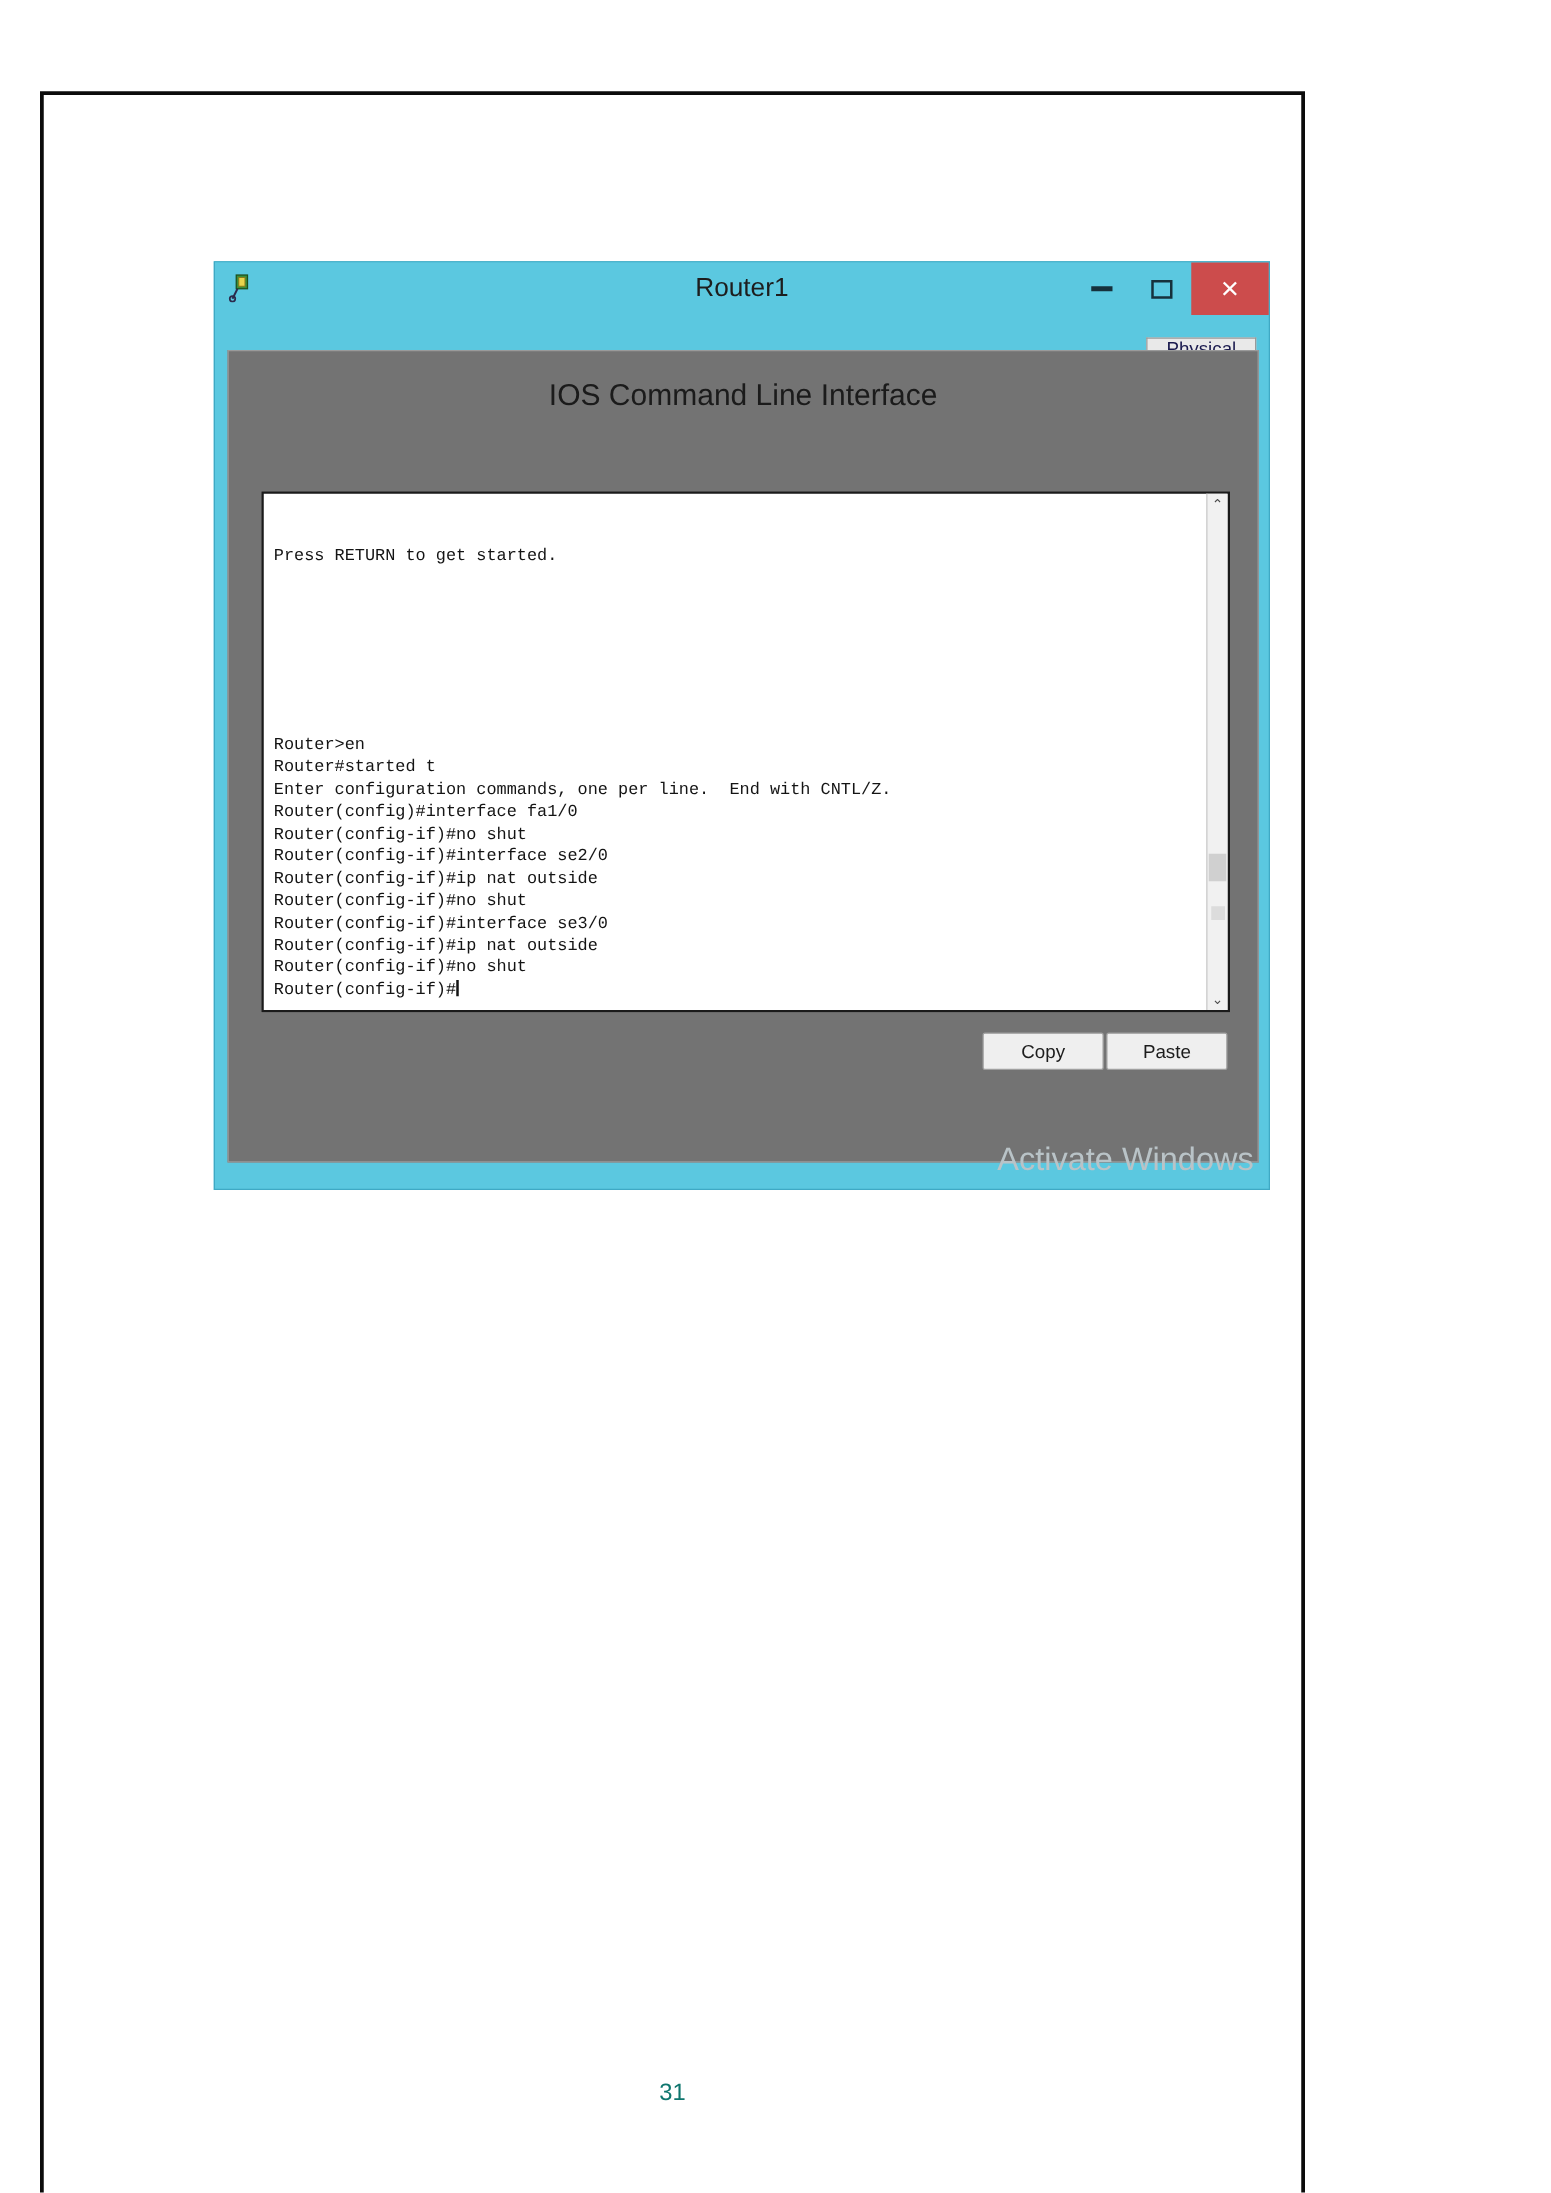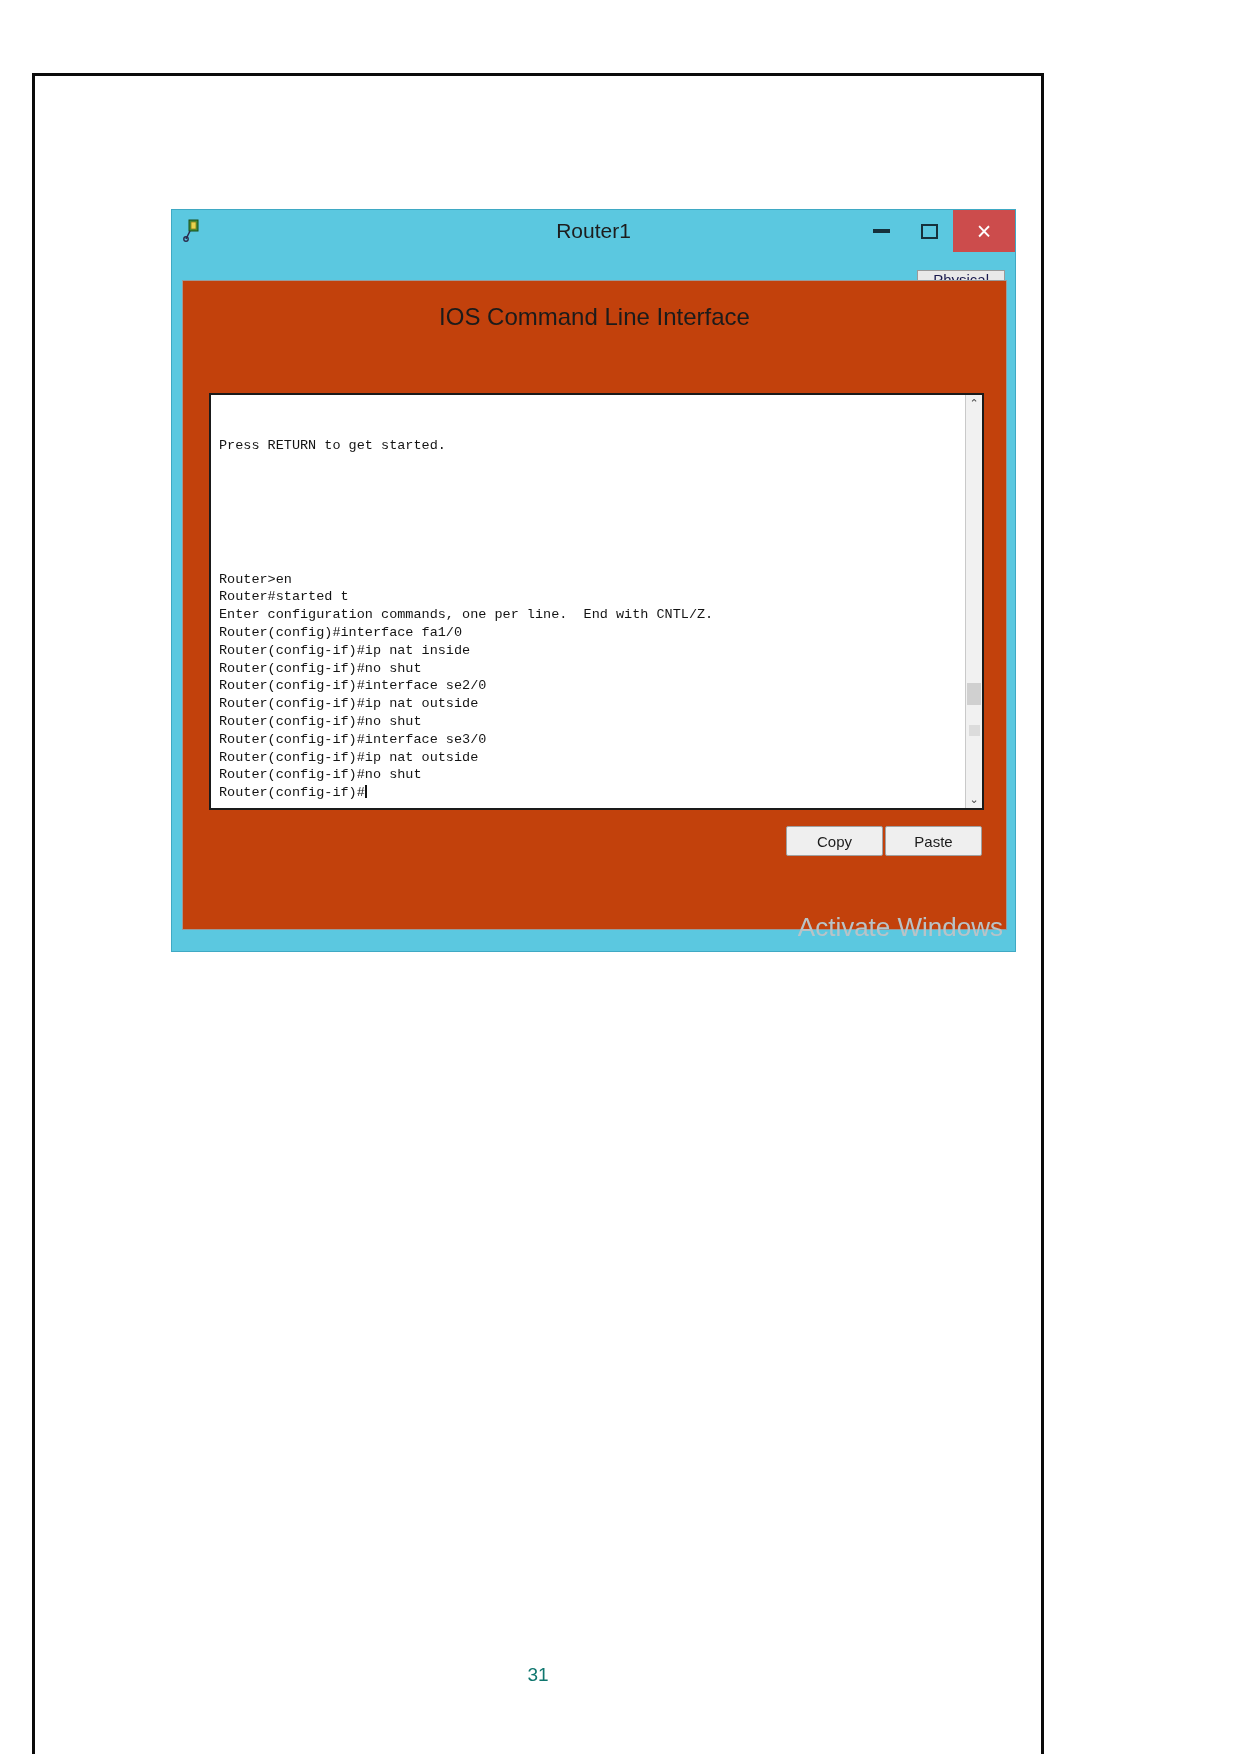--- a/index.html
+++ b/index.html
@@ -155,21 +155,21 @@
     box-sizing: border-box;
   }
 
   
   .tab-body {
     position: absolute;
     left: 10px;
     top: 70px;
     width: 825px;
     height: 650px;
-    background: #c2410c;
+    background: #737373;
     border: 1px solid #9a9a9a;
     box-sizing: border-box;
   }
 
   .panel-heading {
     text-align: center;
     font-size: 24px;
     color: #1b1b1b;
     margin-top: 22px;
     font-family: "Liberation Sans", sans-serif;
@@ -369,21 +369,20 @@
 
           <div class="console-top">
             <div class="console-line">Press RETURN to get started.</div>
           </div>
 
           <div class="console-bottom">
             <div class="console-line">Router&gt;en</div>
             <div class="console-line">Router#started t</div>
             <div class="console-line">Enter configuration commands, one per line.  End with CNTL/Z.</div>
             <div class="console-line">Router(config)#interface fa1/0</div>
-            <div class="console-line">Router(config-if)#ip nat inside</div>
             <div class="console-line">Router(config-if)#no shut</div>
             <div class="console-line">Router(config-if)#interface se2/0</div>
             <div class="console-line">Router(config-if)#ip nat outside</div>
             <div class="console-line">Router(config-if)#no shut</div>
             <div class="console-line">Router(config-if)#interface se3/0</div>
             <div class="console-line">Router(config-if)#ip nat outside</div>
             <div class="console-line">Router(config-if)#no shut</div>
             <div class="console-line"><span>Router(config-if)#</span><span class="cursor-block"></span></div>
           </div>
 

